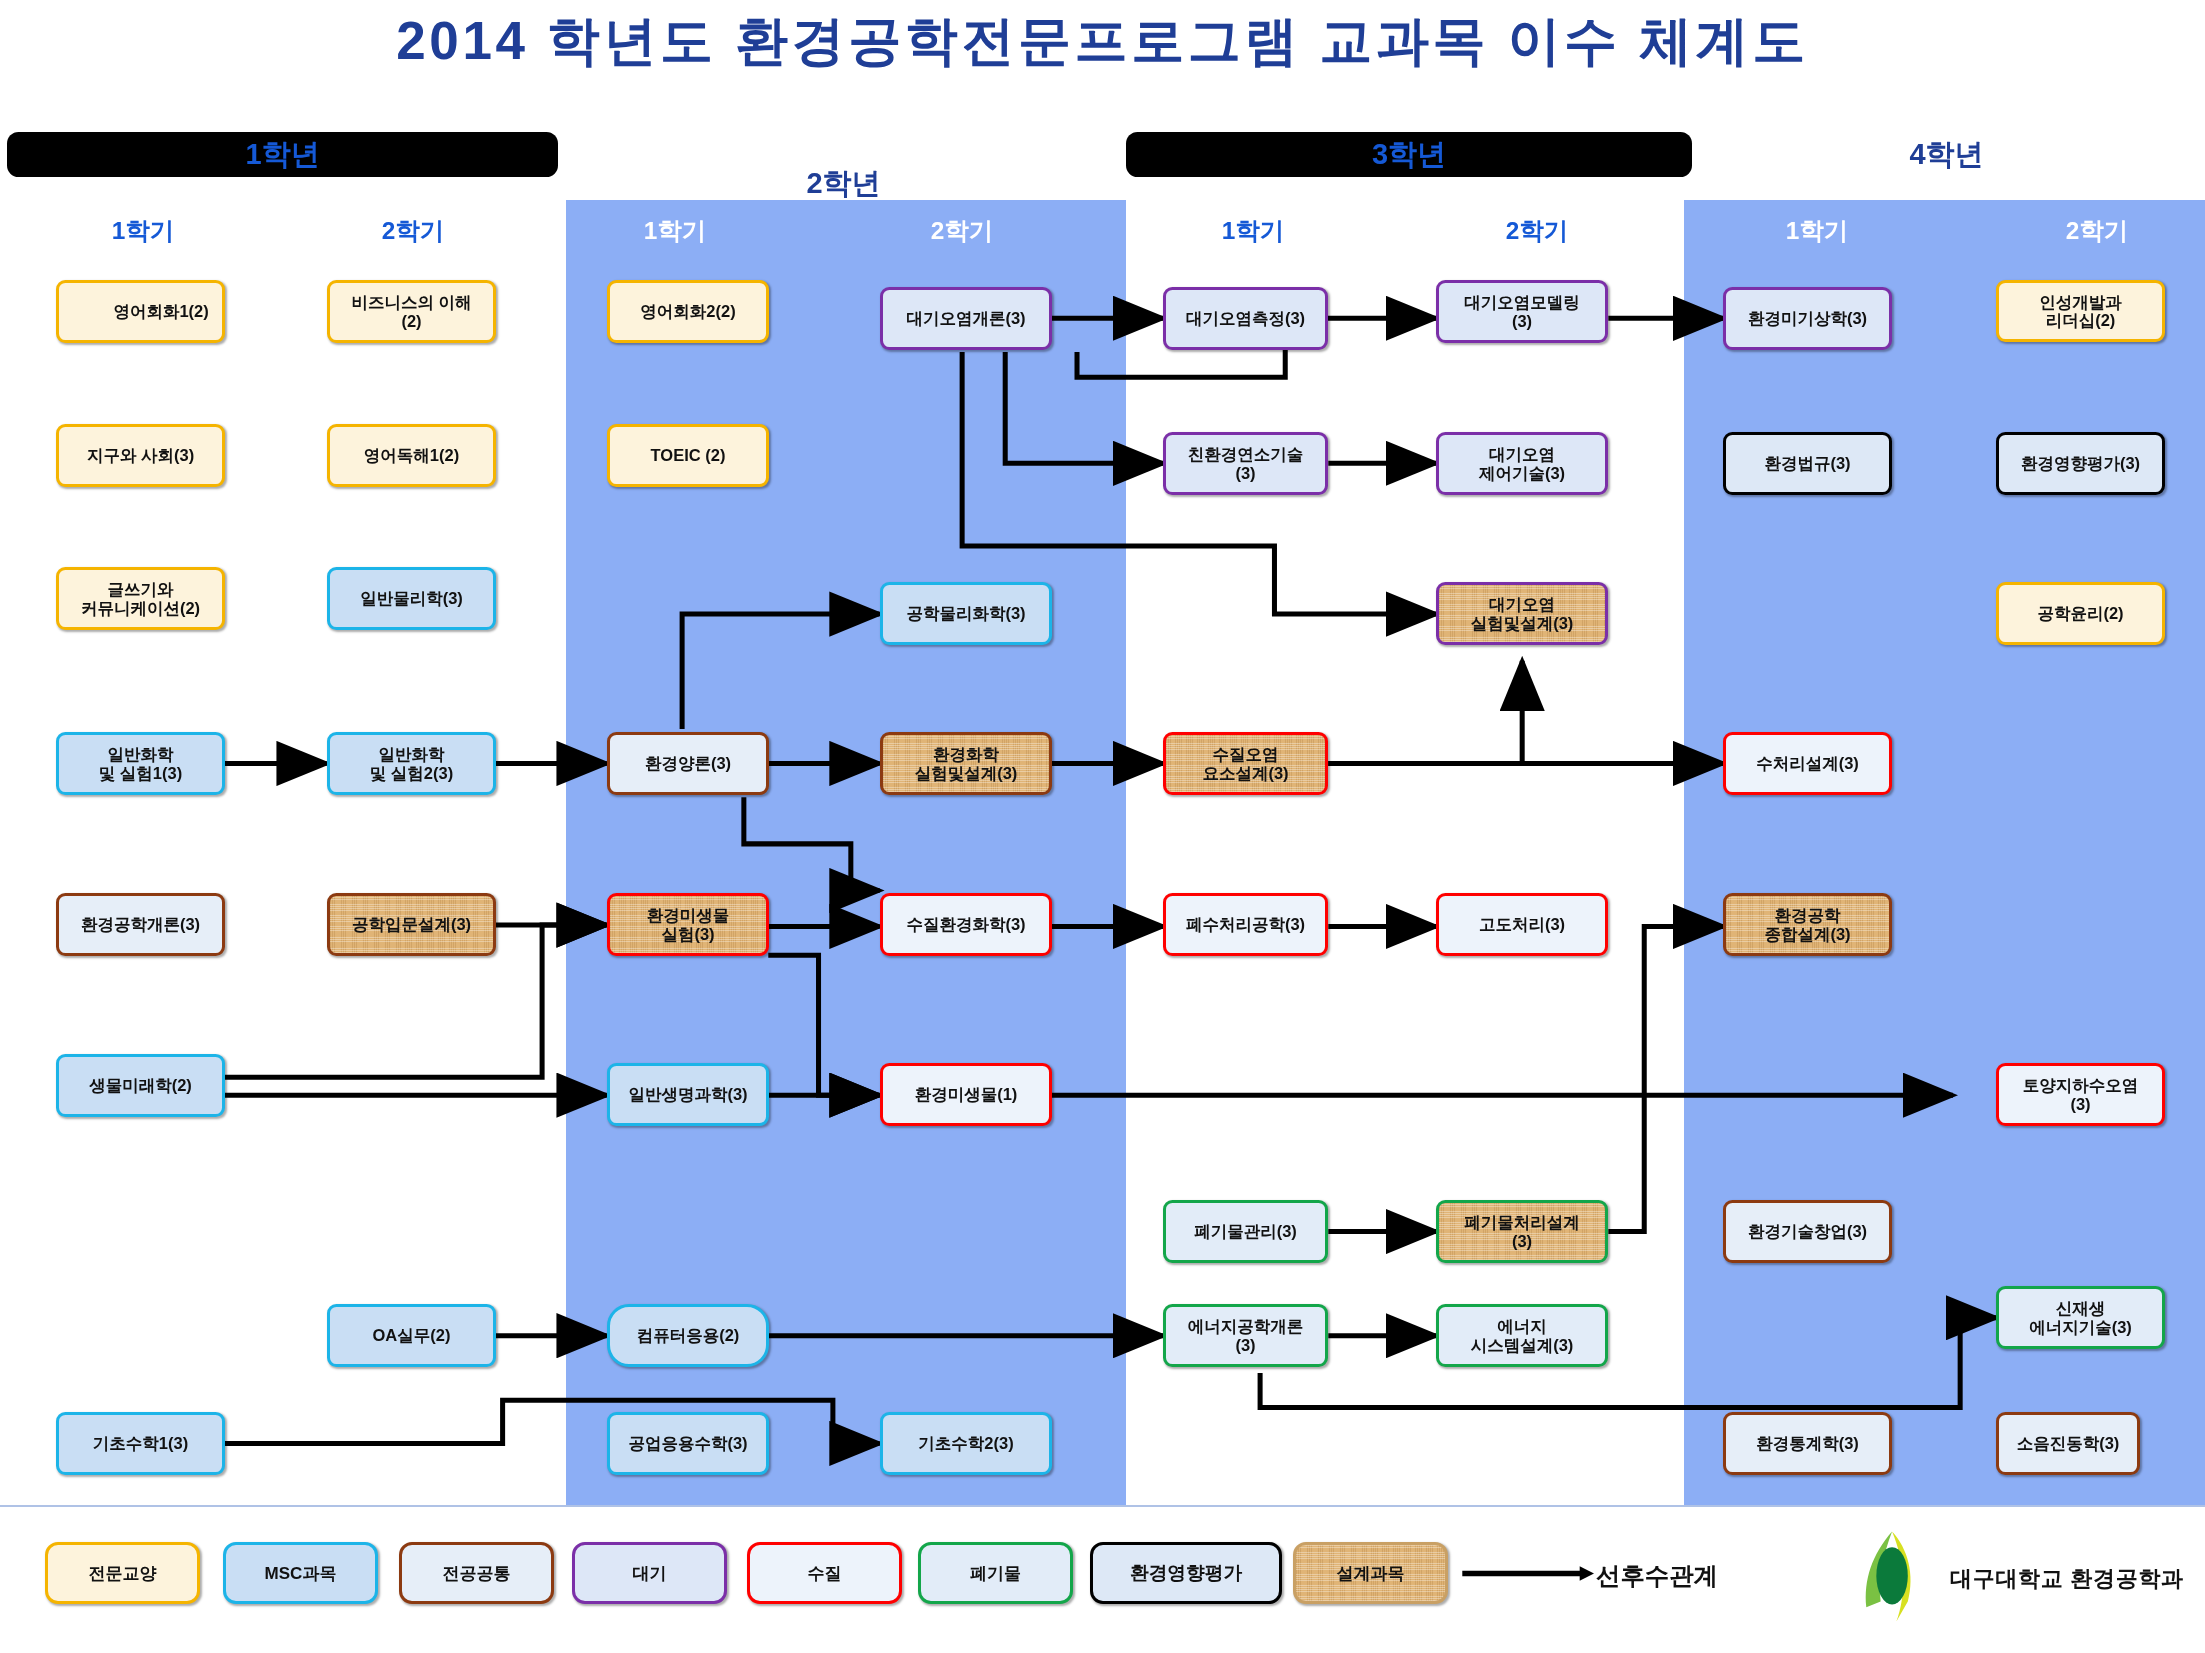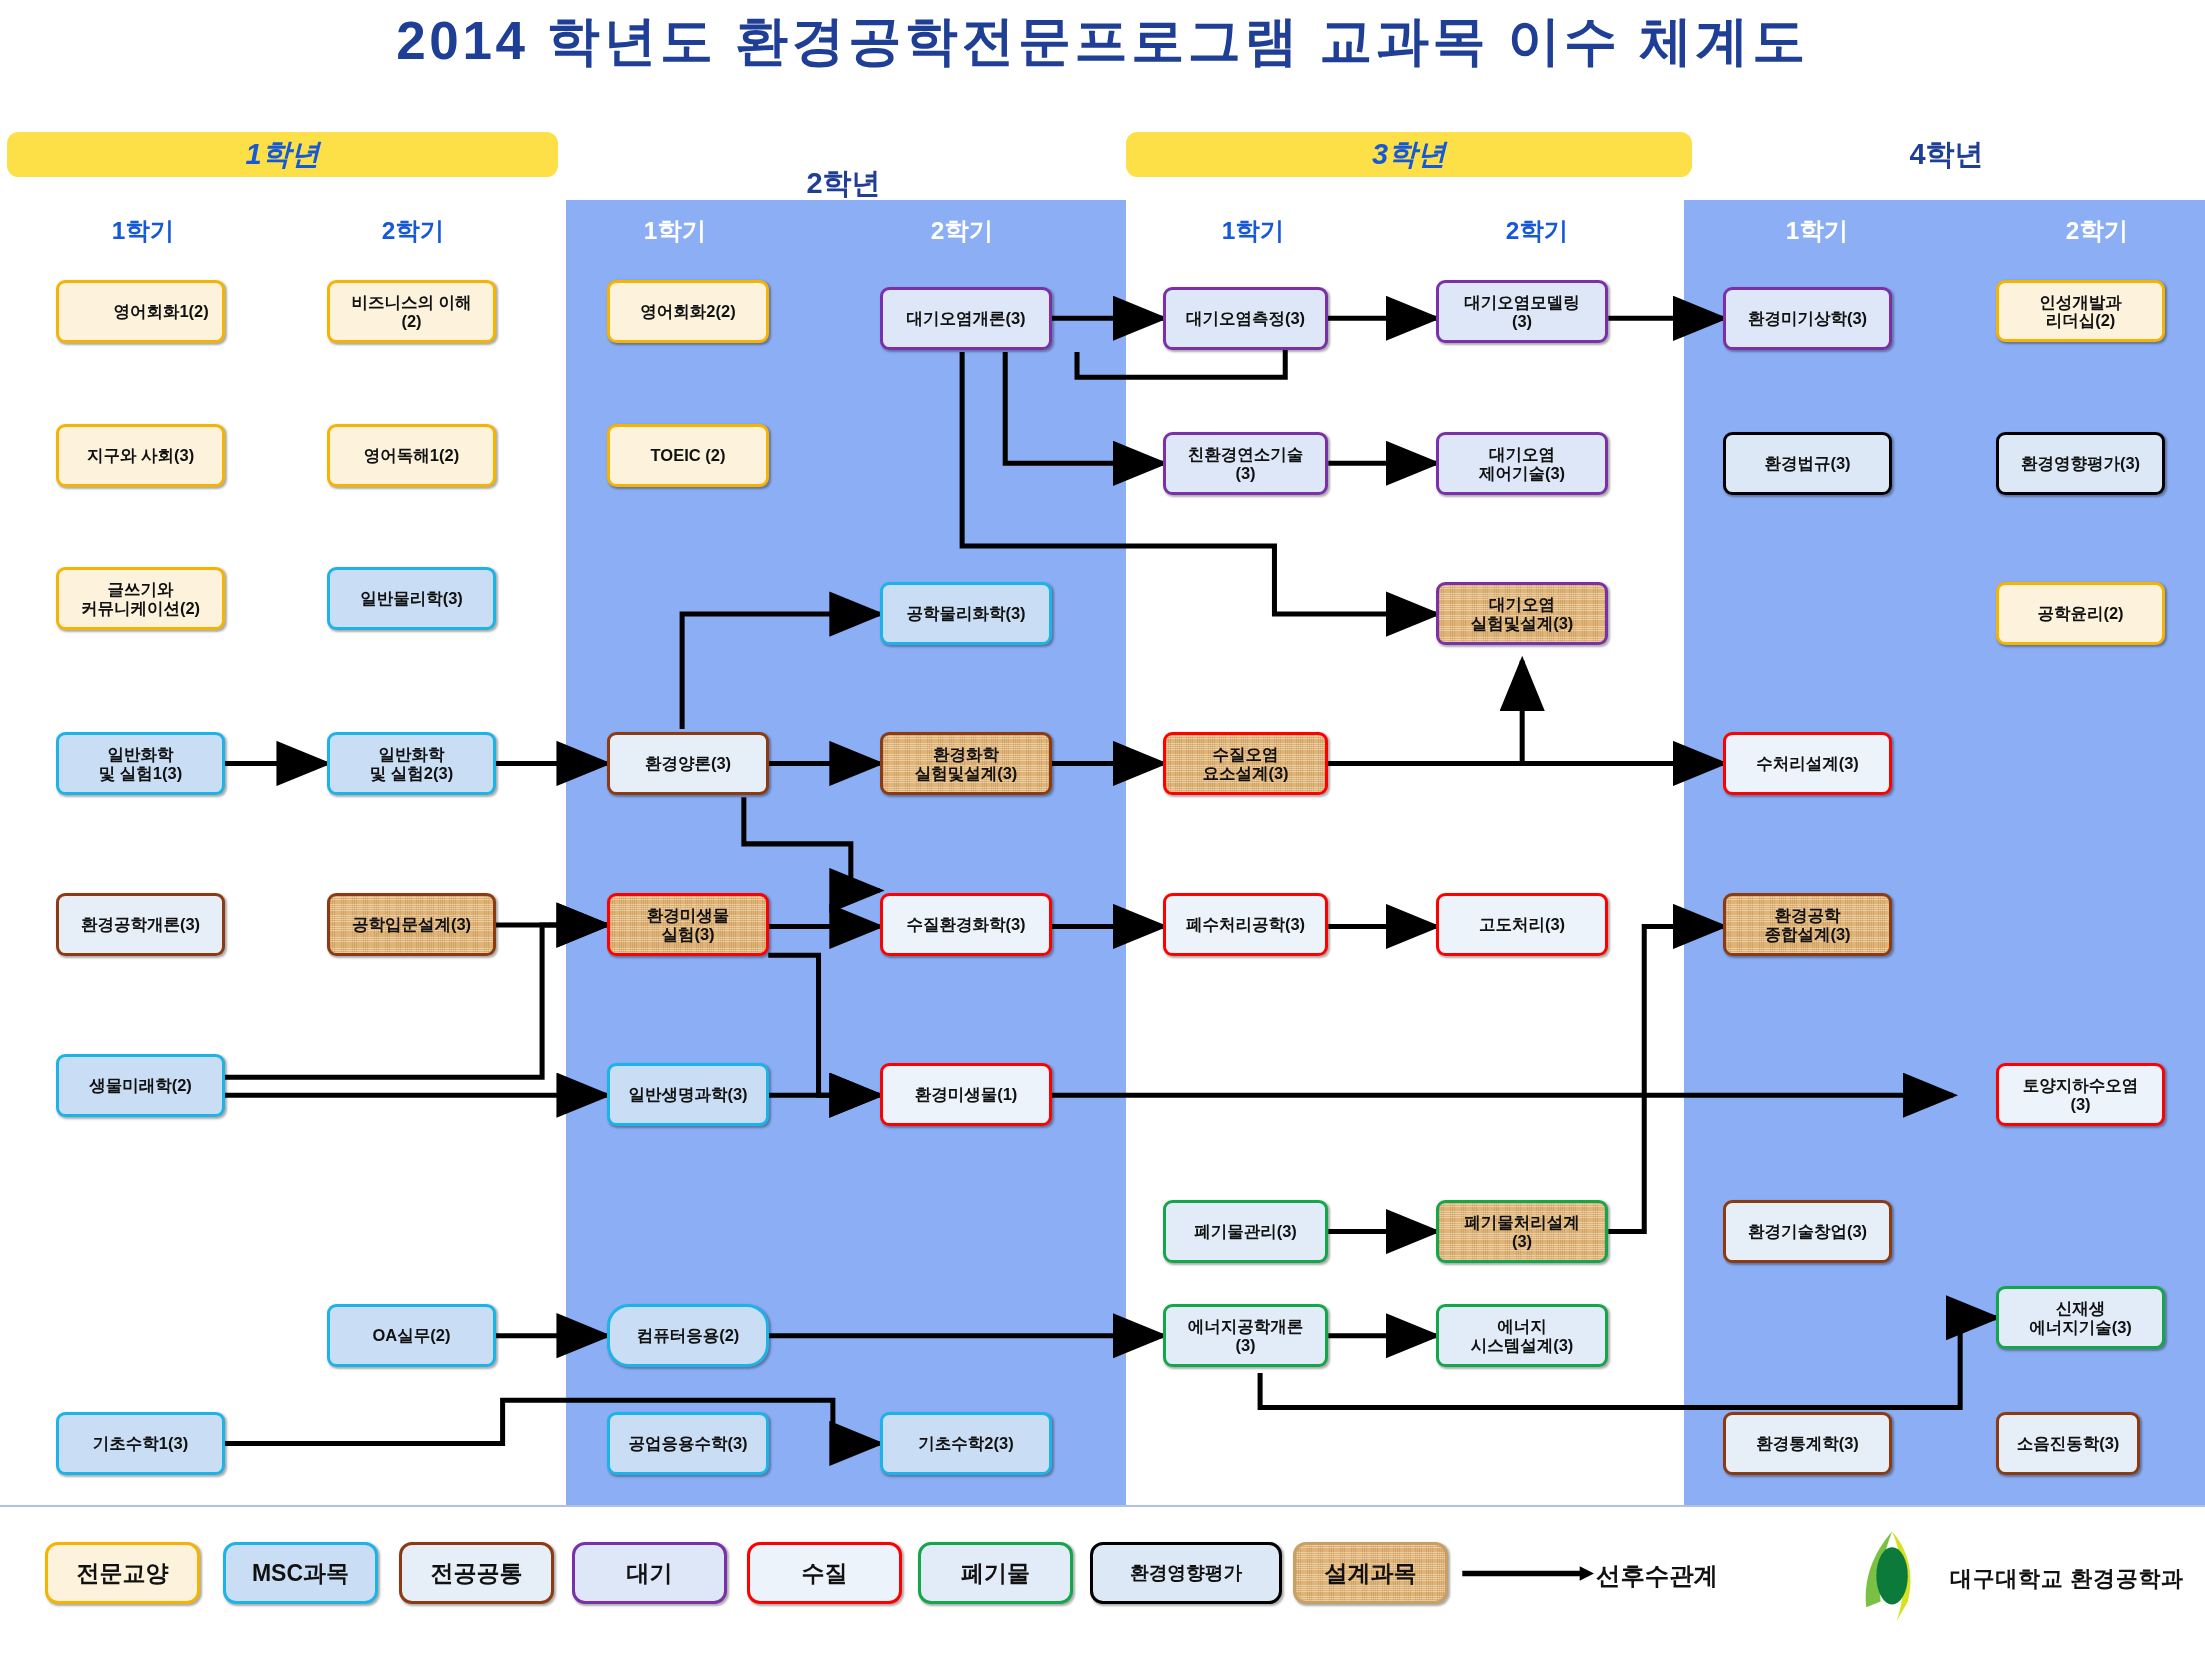--- a/index.html
+++ b/index.html
@@ -12,21 +12,21 @@
     font-size:53px;font-weight:bold;color:#1F3E96;letter-spacing:3.6px;
     font-family:"Liberation Sans","DejaVu Sans",sans-serif;
   }
 
   
   .year-pill{
     position:absolute;height:45px;border-radius:11.5px;
     display:flex;align-items:center;justify-content:center;
     font-size:29px;font-weight:bold;color:#1559D6;
   }
-  .year-pill.filled{background:#fde047;font-style:italic;}
+  .year-pill.filled{background:#000000;}
   .year-pill.plain{background:transparent;color:#1F3E96;}
 
   
   .band{position:absolute;background:#8CAEF5;}
 
   
   .sem{
     position:absolute;width:172px;text-align:center;
     font-size:24.4px;font-weight:bold;color:#1559D6;
   }
@@ -57,21 +57,21 @@
   }
 
   
   #wires{position:absolute;left:0;top:0;width:2205px;height:1654px;pointer-events:none;}
 
   
   #legend-rule{position:absolute;left:0;top:1505px;width:2205px;height:2.2px;background:#AFC2E6;}
   .lg{
     position:absolute;box-sizing:border-box;height:62px;
     display:flex;align-items:center;justify-content:center;text-align:center;
-    border-radius:13px;font-size:23px;font-weight:bold;color:#111;
+    border-radius:13px;font-size:17px;font-weight:bold;color:#111;
     box-shadow:1.4px 1.4px 2.2px rgba(0,0,0,.33);
   }
   #lg-arrow-label{
     position:absolute;font-size:24.4px;font-weight:bold;color:#111;
   }
   #brand-text{
     position:absolute;font-size:22px;font-weight:bold;color:#111;letter-spacing:0.7px;
   }
 </style>
 </head>

